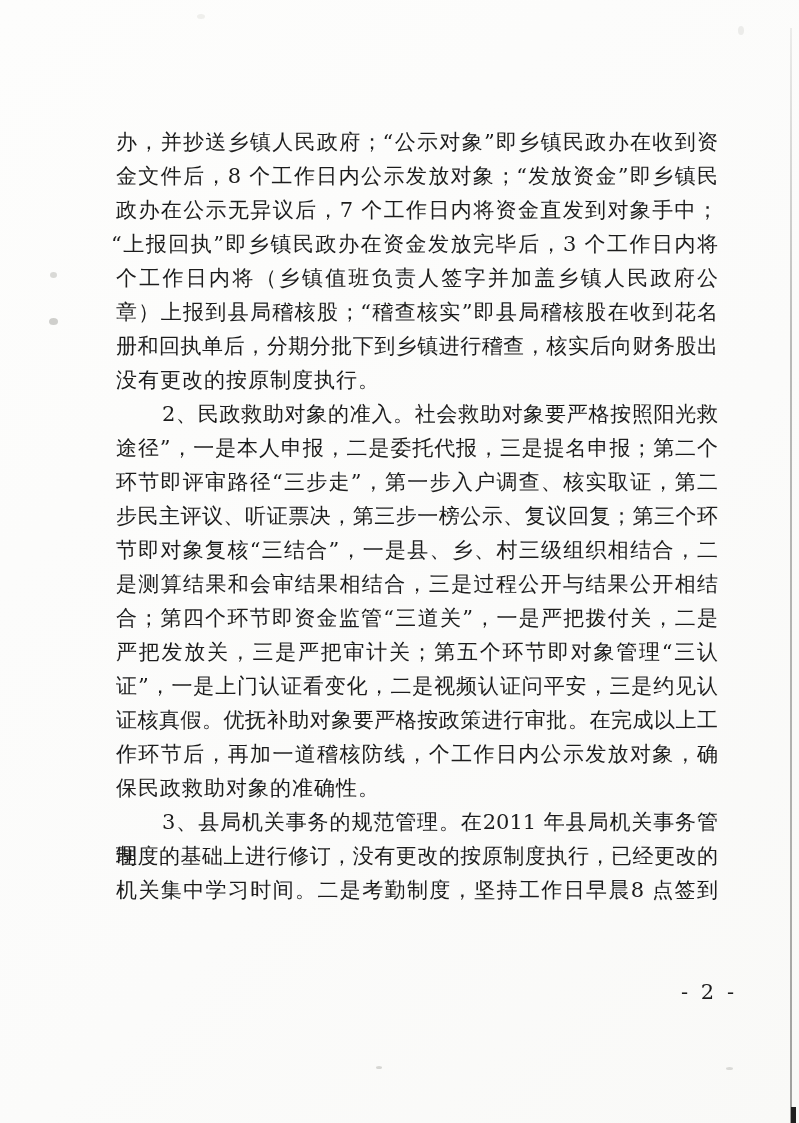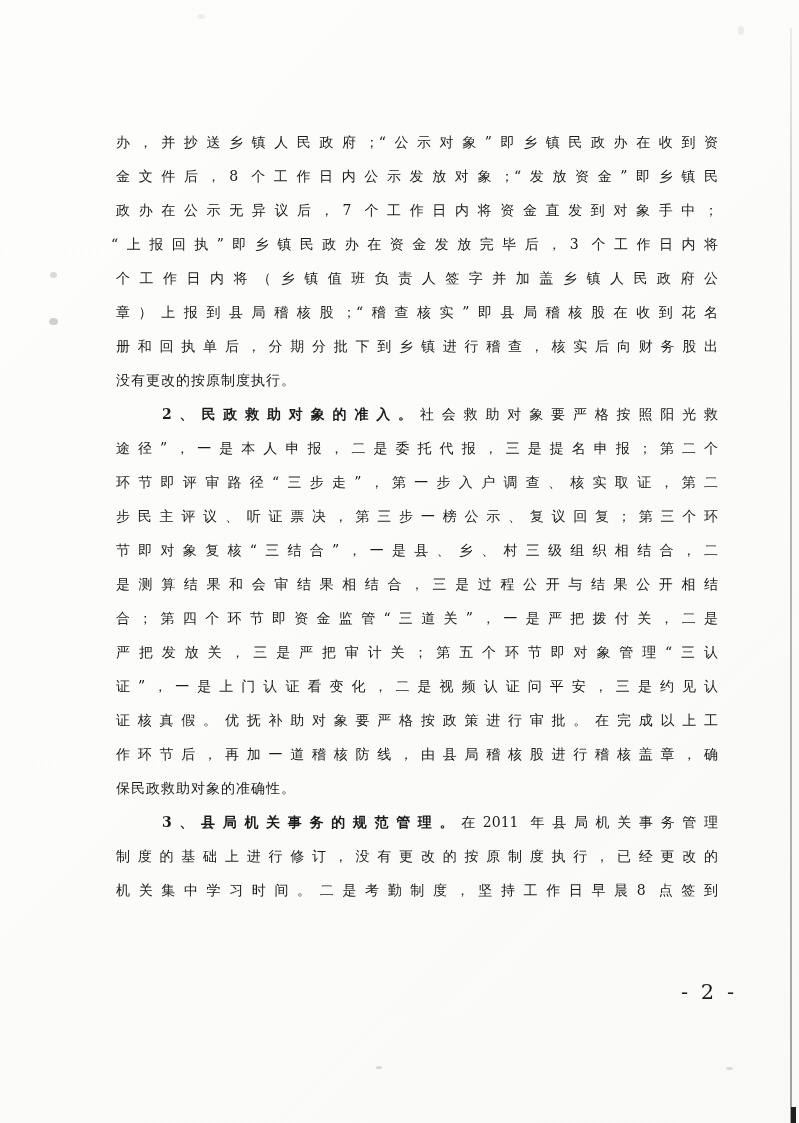--- a/index.html
+++ b/index.html
@@ -15,30 +15,30 @@
   }
   .text-block {
     position: absolute;
     left: 116px;
     top: 125px;
     width: 602px;
   }
   .line {
     height: 34px;
     line-height: 34px;
-    font-size: 14px;
+    font-size: 21px;
     text-align: justify;
     text-align-last: justify;
     white-space: normal;
     overflow: visible;
   }
   .line.short { text-align: left; text-align-last: left; letter-spacing: 1px; }
   .line.indent { text-indent: 46px; }
   .line.hang { text-indent: -5px; }
-  .bold { font-weight: bold; }
+  .bold { font-weight: normal; }
   .page-number {
     position: absolute;
     top: 980px;
     right: 62px;
     font-size: 21px;
     line-height: 24px;
     letter-spacing: 3px;
     color: #1c1c1c;
   }
   
@@ -87,21 +87,21 @@
     <div class="line indent"><span class="bold">2、民政救助对象的准入。</span><span>社会救助对象要严格按照阳光救</span></div>
     <div class="line"><span class="bold"></span><span>途径”，一是本人申报，二是委托代报，三是提名申报；第二个</span></div>
     <div class="line"><span class="bold"></span><span>环节即评审路径“三步走”，第一步入户调查、核实取证，第二</span></div>
     <div class="line"><span class="bold"></span><span>步民主评议、听证票决，第三步一榜公示、复议回复；第三个环</span></div>
     <div class="line"><span class="bold"></span><span>节即对象复核“三结合”，一是县、乡、村三级组织相结合，二</span></div>
     <div class="line"><span class="bold"></span><span>是测算结果和会审结果相结合，三是过程公开与结果公开相结</span></div>
     <div class="line"><span class="bold"></span><span>合；第四个环节即资金监管“三道关”，一是严把拨付关，二是</span></div>
     <div class="line"><span class="bold"></span><span>严把发放关，三是严把审计关；第五个环节即对象管理“三认</span></div>
     <div class="line"><span class="bold"></span><span>证”，一是上门认证看变化，二是视频认证问平安，三是约见认</span></div>
     <div class="line"><span class="bold"></span><span>证核真假。优抚补助对象要严格按政策进行审批。在完成以上工</span></div>
-    <div class="line"><span class="bold"></span><span>作环节后，再加一道稽核防线，由县局稽核股进行稽核盖章，确</span></div>
+    <div class="line"><span class="bold"></span><span>作环节后，再加一道稽核防线，个工作日内公示发放对象，确</span></div>
     <div class="line short"><span class="bold"></span><span>保民政救助对象的准确性。</span></div>
     <div class="line indent"><span class="bold">3、县局机关事务的规范管理。</span><span>在2011 年县局机关事务管理</span></div>
     <div class="line"><span class="bold"></span><span>制度的基础上进行修订，没有更改的按原制度执行，已经更改的</span></div>
     <div class="line"><span class="bold"></span><span>机关集中学习时间。二是考勤制度，坚持工作日早晨8 点签到</span></div>
   </div>
 
   <div class="page-number">- 2 -</div>
 
   <div class="scan-edge-line"></div>
   <div class="scan-corner-mark"></div>

